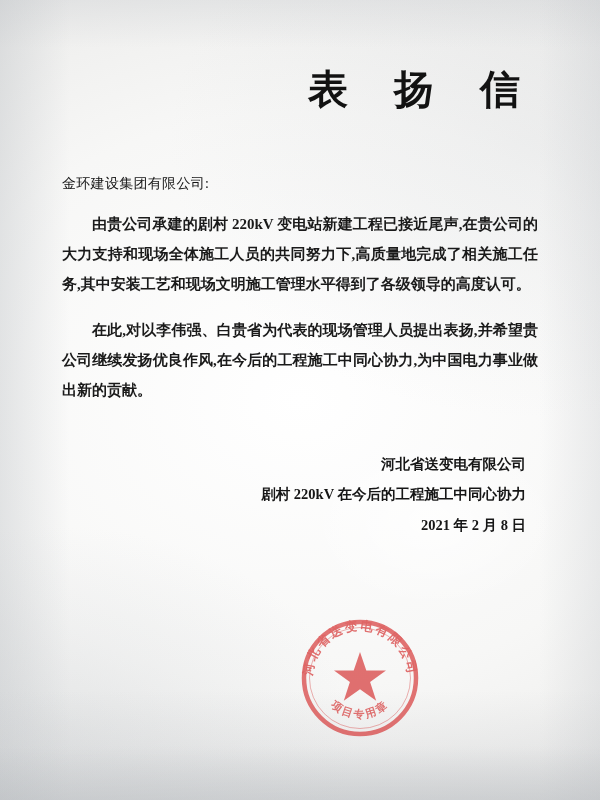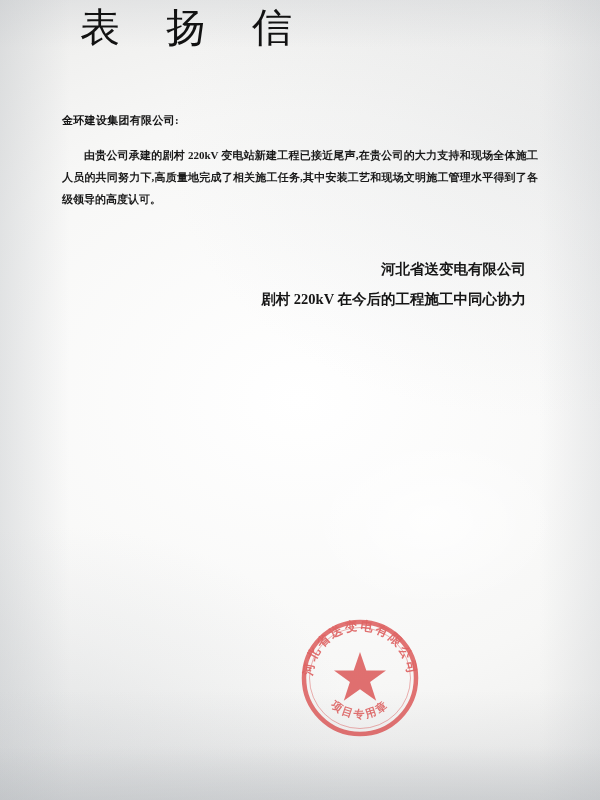--- a/index.html
+++ b/index.html
@@ -66,40 +66,41 @@
   
   .content {
     position: relative;
     z-index: 3;
     padding: 0 62px;
     color: #1b1b1b;
   }
 
   .doc-title {
     margin: 0;
-    text-align: left;
+    padding-top: 62px;
+    text-align: right;
     font-size: 40px;
-    font-weight: 400;
+    font-weight: 700;
     letter-spacing: 18px;
     text-indent: 18px;
     color: #121212;
     font-family: "Liberation Serif", "DejaVu Serif", serif;
   }
 
   .salutation {
     margin: 58px 0 0 0;
-    font-size: 11px;
-    font-weight: 700;
+    font-size: 14px;
+    font-weight: 400;
     letter-spacing: 0.3px;
     color: #141414;
   }
 
   .para {
     margin: 16px 0 0 0;
-    font-size: 11px;
+    font-size: 15px;
     line-height: 2.0;
     text-align: justify;
     text-justify: inter-ideograph;
     text-indent: 2em;
     color: #1a1a1a;
     font-weight: 600;
   }
   .para:first-of-type { margin-top: 14px; }
 
   
@@ -150,24 +151,26 @@
 
   <div class="content">
 
     <h1 class="doc-title">表 扬 信</h1>
 
     <p class="salutation">金环建设集团有限公司:</p>
 
     <p class="para">由贵公司承建的剧村 220kV 变电站新建工程已接近尾声,在贵公司的大力支持和现场全体施工人员的共同努力下,高质量地完成了相关施工任务,其中安装工艺和现场文明施工管理水平得到了各级领导的高度认可。</p>
 
 
+    <p class="para">在此,对以李伟强、白贵省为代表的现场管理人员提出表扬,并希望贵公司继续发扬优良作风,在今后的工程施工中同心协力,为中国电力事业做出新的贡献。</p>
 
     <div class="signature">
       <div>河北省送变电有限公司</div>
       <div>剧村 220kV 在今后的工程施工中同心协力</div>
+      <div>2021 年 2 月 8 日</div>
     </div>
 
   </div>
 
   <div class="stamp">
     <svg width="140" height="140" viewBox="0 0 140 140" xmlns="http://www.w3.org/2000/svg">
       <defs>
         <path id="arcTop" d="M 22,70 A 48,48 0 0 1 118,70" fill="none"></path>
         <path id="arcBottom" d="M 30,70 A 40,40 0 0 0 110,70" fill="none"></path>
       </defs>

